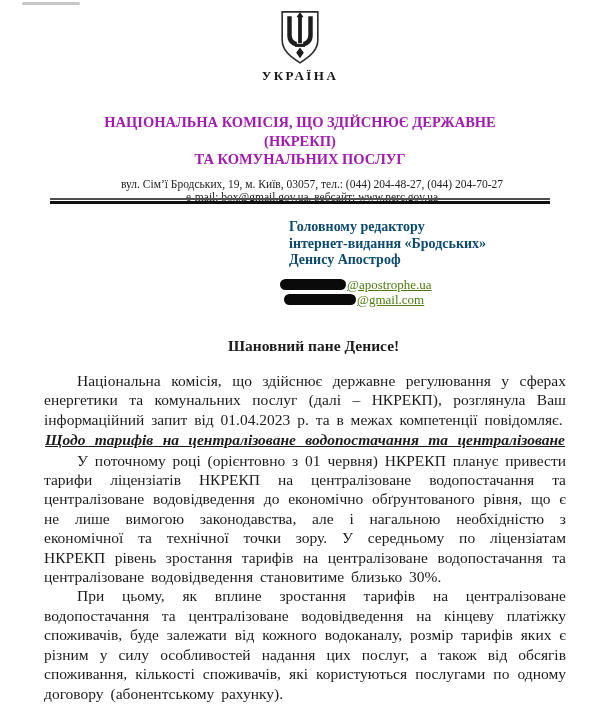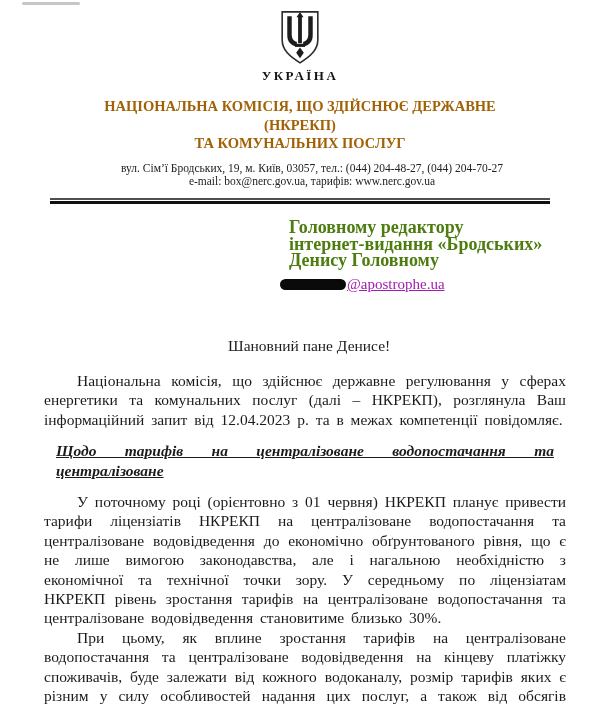--- a/index.html
+++ b/index.html
@@ -7,44 +7,44 @@
     position:relative;width:585px;height:704px;background:#ffffff;
     font-family:"Liberation Serif","DejaVu Serif",serif;color:#1c1c1c;overflow:hidden;
   }
   
   .scan-smudge{position:absolute;left:22px;top:2px;width:58px;height:3px;background:#c6c6c6;border-radius:2px;}
 
   
   .letterhead{position:absolute;left:0;top:10px;width:600px;text-align:center;}
   .emblem{display:block;margin:0 auto;}
   .country{margin-top:2px;font-weight:bold;font-size:13px;letter-spacing:2.5px;color:#151515;}
-  .org{margin-top:13px;font-weight:bold;font-size:14.5px;line-height:18.5px;color:#a16207;}
+  .org{margin-top:29px;font-weight:bold;font-size:14.5px;line-height:18.5px;color:#a21caf;}
   .contact{margin-top:9px;font-size:11.5px;line-height:13.5px;color:#222;margin-left:24px;}
   .rule{position:absolute;left:50px;top:198px;width:500px;height:1px;
         border-top:2px solid #4f4f4f;border-bottom:3px solid #101010;}
 
   
-  .recipient{position:absolute;left:289px;top:219px;font-weight:bold;font-size:18px;line-height:16.5px;color:#4d7c0f;}
+  .recipient{position:absolute;left:289px;top:219px;font-weight:bold;font-size:14px;line-height:16.5px;color:#0c4a6e;}
 
   
   .emails{position:absolute;left:280px;top:277px;}
   .email-row{display:flex;align-items:center;height:15px;}
   .redaction{height:11px;background:#0a0a0a;border-radius:6px;margin-right:1px;flex:none;}
   .redaction.r1{width:66px;}
   .redaction.r2{width:72px;margin-left:4px;}
-  .email-link{font-size:15px;color:#a21caf;text-decoration:underline;cursor:pointer;}
+  .email-link{font-size:13px;color:#4d7c0f;text-decoration:underline;cursor:pointer;}
 
-  .salutation{position:absolute;left:228px;top:337px;font-size:15.5px;}
+  .salutation{position:absolute;left:228px;top:337px;font-size:15.5px;font-weight:bold;}
 
   
   .body{position:absolute;left:44px;top:371px;width:522px;
         font-size:15.5px;line-height:19.4px;text-align:justify;word-spacing:3px;color:#1b1b1b;}
   .body p{margin:0;text-indent:33px;}
   .p1{margin-bottom:14px;}
-  .subject{font-weight:bold;font-style:italic;margin:12px;}
+  .subject{font-weight:bold;font-style:italic;margin:1px;}
   .subject-line1{display:block;text-align:justify;text-align-last:justify;text-decoration:underline;}
   .subject-line2{display:block;text-decoration:underline;}
 </style>
 </head>
 <body>
 
 <div class="page">
 
   <div class="scan-smudge"></div>
 
@@ -61,43 +61,47 @@
       </g>
     </svg>
     <div class="country">УКРАЇНА</div>
     <div class="org">
       <div>НАЦІОНАЛЬНА КОМІСІЯ, ЩО ЗДІЙСНЮЄ ДЕРЖАВНЕ</div>
       <div>(НКРЕКП)</div>
       <div>ТА КОМУНАЛЬНИХ ПОСЛУГ</div>
     </div>
     <div class="contact">
       <div>вул. Сім’ї Бродських, 19, м. Київ, 03057, тел.: (044) 204-48-27, (044) 204-70-27</div>
-      <div>e-mail: box@nerc.gov.ua,  тарифів: www.nerc.gov.ua</div>
+      <div>e-mail: box@gmail.gov.ua,  вебсайт: www.nerc.gov.ua</div>
     </div>
   </div>
 
   <div class="rule"></div>
 
   <div class="recipient">
     <div>Головному редактору</div>
     <div>інтернет-видання «Бродських»</div>
-    <div>Денису Головному</div>
+    <div>Денису Апостроф</div>
   </div>
 
   <div class="emails">
     <div class="email-row">
       <span class="redaction r1"></span>
       <span class="email-link">@apostrophe.ua</span>
     </div>
+    <div class="email-row">
+      <span class="redaction r2"></span>
+      <span class="email-link">@gmail.com</span>
+    </div>
   </div>
 
   <div class="salutation">Шановний пане Денисе!</div>
 
   <div class="body">
-    <p class="p1">Національна комісія, що здійснює державне регулювання у сферах енергетики та комунальних послуг (далі – НКРЕКП), розглянула Ваш інформаційний запит від 12.04.2023 р. та в межах компетенції повідомляє.</p>
+    <p class="p1">Національна комісія, що здійснює державне регулювання у сферах енергетики та комунальних послуг (далі – НКРЕКП), розглянула Ваш інформаційний запит від 01.04.2023 р. та в межах компетенції повідомляє.</p>
     <div class="subject">
       <span class="subject-line1">Щодо тарифів на централізоване водопостачання та централізоване</span>
     </div>
     <p>У поточному році (орієнтовно з 01 червня) НКРЕКП планує привести тарифи ліцензіатів НКРЕКП на централізоване водопостачання та централізоване водовідведення до економічно обґрунтованого рівня, що є не лише вимогою законодавства, але і нагальною необхідністю з економічної та технічної точки зору. У середньому по ліцензіатам НКРЕКП рівень зростання тарифів на централізоване водопостачання та централізоване водовідведення становитиме близько 30%.</p>
     <p>При цьому, як вплине зростання тарифів на централізоване водопостачання та централізоване водовідведення на кінцеву платіжку споживачів, буде залежати від кожного водоканалу, розмір тарифів яких є різним у силу особливостей надання цих послуг, а також від обсягів споживання, кількості споживачів, які користуються послугами по одному договору (абонентському рахунку).</p>
   </div>
 
 </div>
 
 </body></html>

